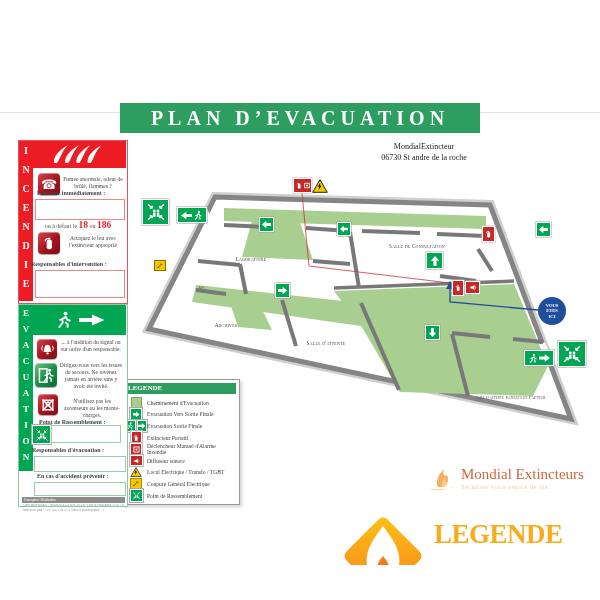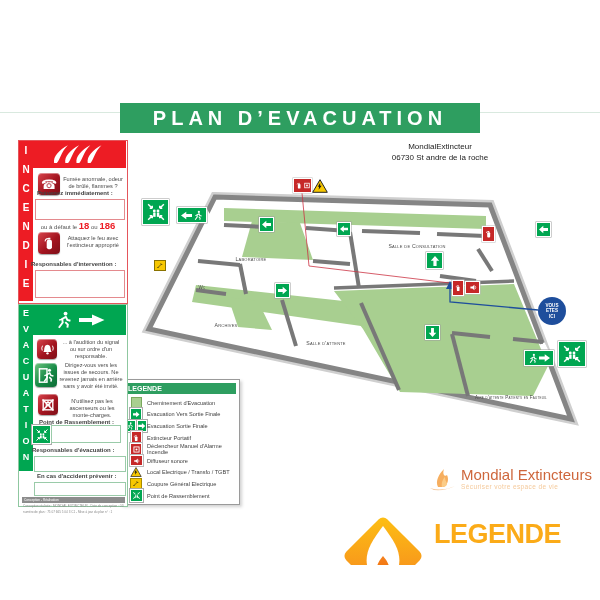--- a/index.html
+++ b/index.html
@@ -1,17 +1,17 @@
 <!DOCTYPE html>
 <html><head>
 <meta charset="utf-8">
 <style>
   html,body{margin:0;padding:0;background:#fff;}
   #poster{position:relative;width:600px;height:565px;background:#fff;overflow:hidden;
-    font-family:Liberation Sans, sans-serif;}
+    font-family:Liberation Serif, serif;}
   .abs{position:absolute;}
   
   .banner{background:#2E9E60;color:#fff;font-weight:bold;font-size:20px;letter-spacing:5px;
     text-align:center;line-height:30px;}
   .topline{background:#d9e9df;height:1px;}
   .site{font-size:8px;color:#222;text-align:center;line-height:1.4;}
   
   .panel{position:absolute;background:#fff;}
   .panel.red{border:1px solid #e4555b;}
   .panel.green{border:1px solid #8fc7a0;}
@@ -128,21 +128,21 @@
       <circle cx="3" cy="11" r="1" fill="#111" stroke="none"></circle>
     </g>
   </defs>
 </svg>
 
 <div id="poster">
 
   <div class="abs topline" style="left:0;top:112px;width:600px"></div>
   <div class="abs banner" style="left:120px;top:103px;width:360px;height:30px">PLAN D’EVACUATION</div>
 
-  <div class="abs site" style="left:350px;top:141px;width:180px">
+  <div class="abs site" style="left:334px;top:141px;width:180px">
     <div>MondialExtincteur</div>
     <div>06730 St andre de la roche</div>
   </div>
 
   <svg class="abs" style="left:0;top:0;z-index:1" width="600" height="600" viewBox="0 0 600 600">
 
     <polygon points="215,197 490,205 571,419 149,329" fill="#ffffff" stroke="#cfcfcf" stroke-width="10"></polygon>
     <polygon points="215,197 490,205 571,419 149,329" fill="#ffffff" stroke="#858585" stroke-width="5"></polygon>
 
     <line x1="203" y1="210" x2="211" y2="225" stroke="#fff" stroke-width="8"></line>

